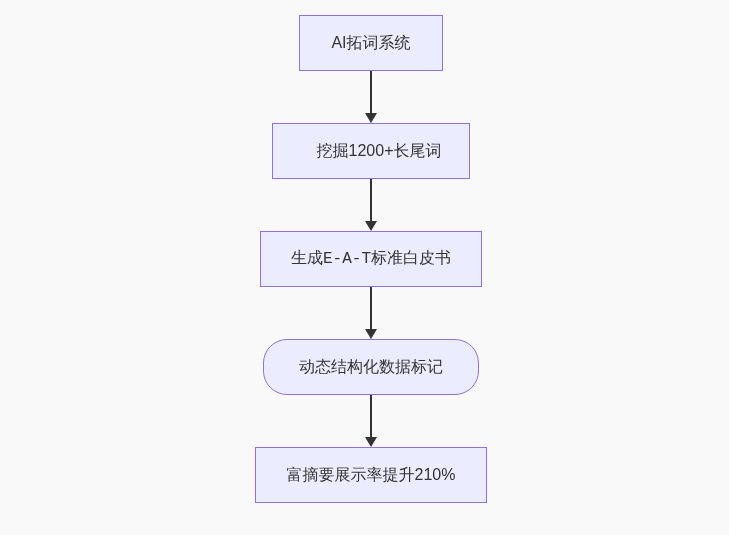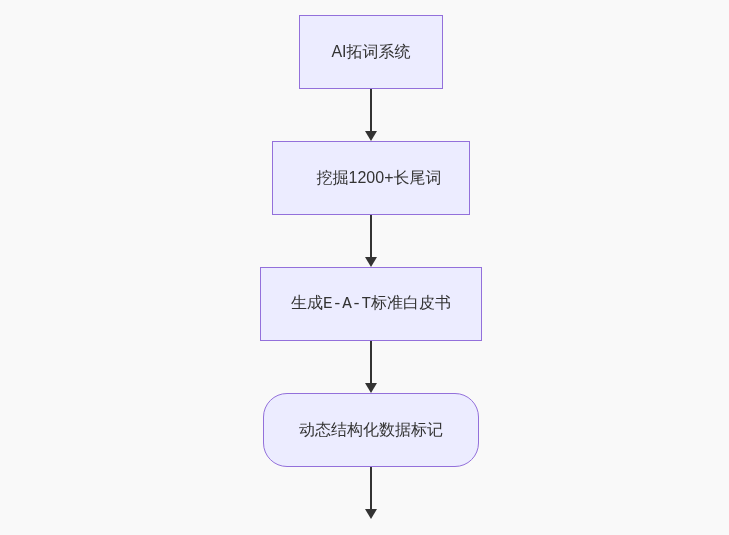--- a/index.html
+++ b/index.html
@@ -20,21 +20,21 @@
     position: absolute;
     top: 15px;
     left: 371px;
     transform: translateX(-50%);
     display: flex;
     flex-direction: column;
     align-items: center;
   }
   .flow-node {
     box-sizing: border-box;
-    height: 74px;
+    height: 56px;
     padding: 0 28px;
     background: #ececff;
     border: 1px solid #9370db;
     color: #333333;
     font-size: 16px;
     line-height: 1;
     display: flex;
     align-items: center;
     justify-content: center;
     white-space: nowrap;
@@ -92,15 +92,16 @@
       <div class="head"></div>
     </div>
 
     <div class="flow-node n4">动态结构化数据标记</div>
 
     <div class="flow-arrow">
       <div class="shaft"></div>
       <div class="head"></div>
     </div>
 
+    <div class="flow-node n5">富摘要展示率提升210%</div>
 
   </div>
 </div>
 
 </body></html>

